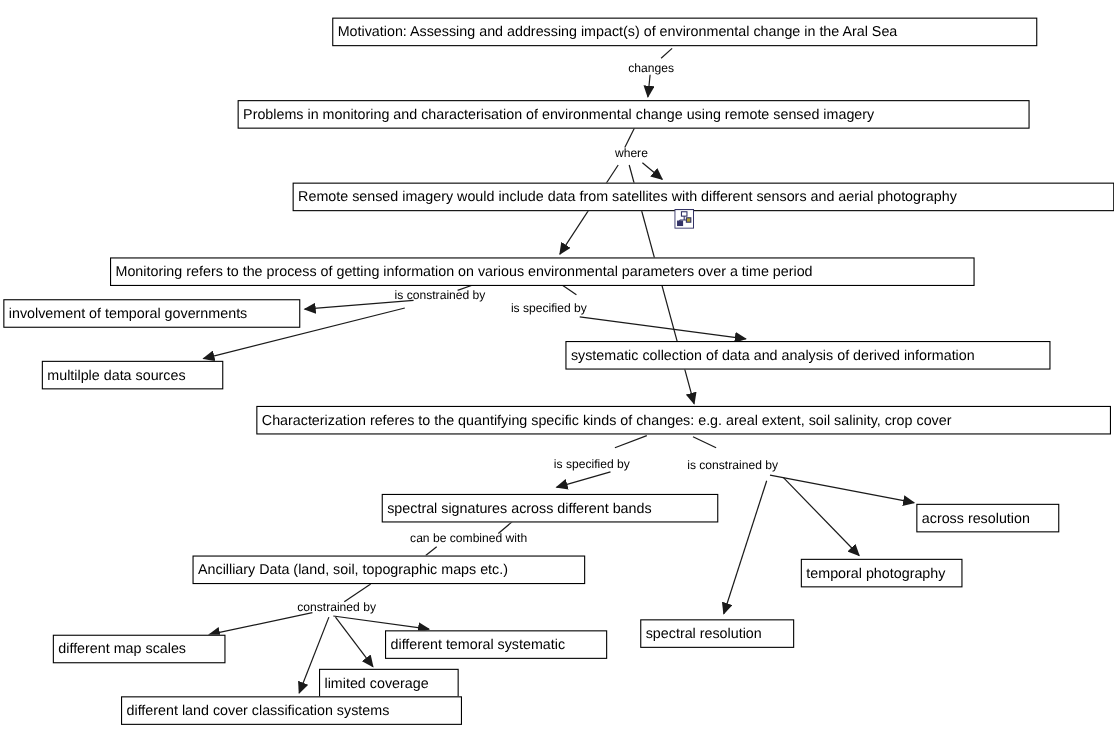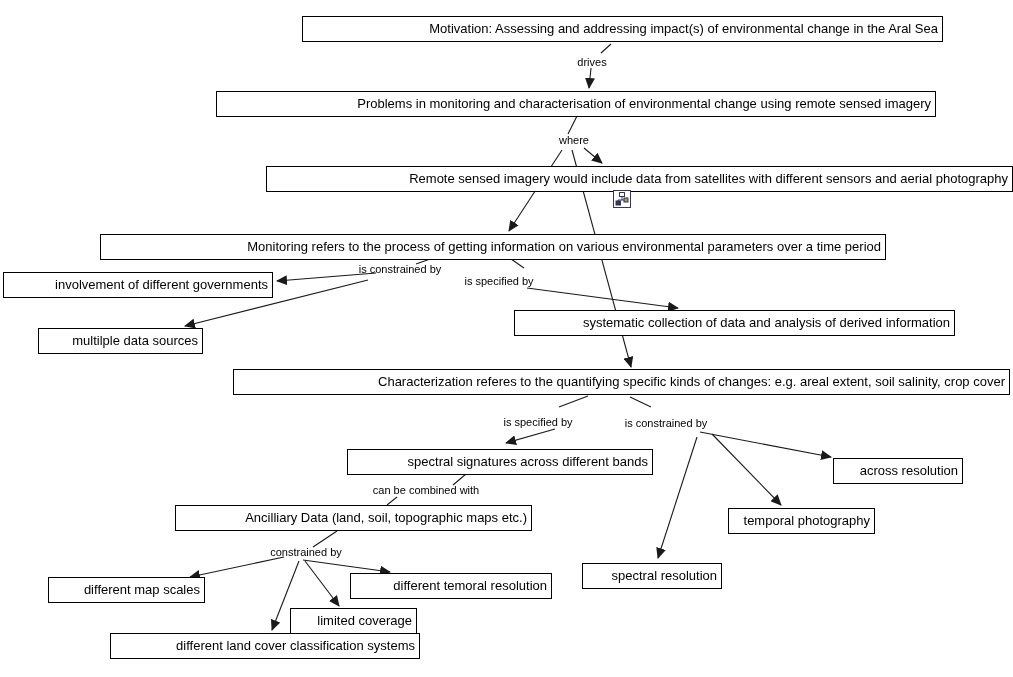--- a/index.html
+++ b/index.html
@@ -5,21 +5,21 @@
   html,body{margin:0;padding:0;background:#ffffff;}
   #canvas{
     position:relative;width:1013px;height:677px;background:#ffffff;overflow:hidden;
     font-family:"Liberation Sans", sans-serif;
   }
   #wires{position:absolute;left:0;top:0;z-index:1;}
   .concept{
     position:absolute;z-index:2;box-sizing:border-box;
     background:#ffffff;border:1px solid #000000;color:#000000;
     font-size:13px;line-height:20px;padding:2px 4px;
-    white-space:nowrap;text-align:right;width:max-content;
+    white-space:nowrap;text-align:left;width:max-content;
   }
   .lbl{
     position:absolute;z-index:3;transform:translateX(-50%);
     color:#000000;font-size:11px;line-height:11px;white-space:nowrap;
   }
   .res-icon{position:absolute;z-index:4;width:18px;height:18px;}
 </style>
 </head>
 <body>
 
@@ -58,35 +58,35 @@
       <line x1="299" y1="561" x2="272" y2="630" marker-end="url(#arrow)"></line>
       <line x1="305" y1="561" x2="339" y2="606" marker-end="url(#arrow)"></line>
       <line x1="303" y1="560" x2="390" y2="572" marker-end="url(#arrow)"></line>
     </g>
   </svg>
 
   <div class="concept" style="left:302px;top:16px;min-width:641px">Motivation: Assessing and addressing impact(s) of environmental change in the Aral Sea</div>
   <div class="concept" style="left:216px;top:91px;min-width:720px">Problems in monitoring and characterisation of environmental change using remote sensed imagery</div>
   <div class="concept" style="left:266px;top:166px;min-width:747px">Remote sensed imagery would include data from satellites with different sensors and aerial photography</div>
   <div class="concept" style="left:100px;top:234px;min-width:786px">Monitoring refers to the process of getting information on various environmental parameters over a time period</div>
-  <div class="concept" style="left:3px;top:272px;min-width:270px">involvement of different governments</div>
+  <div class="concept" style="left:3px;top:272px;min-width:270px">involvement of temporal governments</div>
   <div class="concept" style="left:38px;top:328px;min-width:165px">multilple data sources</div>
   <div class="concept" style="left:514px;top:310px;min-width:441px">systematic collection of data and analysis of derived information</div>
   <div class="concept" style="left:233px;top:369px;min-width:777px">Characterization referes to the quantifying specific kinds of changes: e.g. areal extent, soil salinity, crop cover</div>
   <div class="concept" style="left:347px;top:449px;min-width:306px">spectral signatures across different bands</div>
   <div class="concept" style="left:833px;top:458px;min-width:130px">across resolution</div>
   <div class="concept" style="left:728px;top:508px;min-width:147px">temporal photography</div>
   <div class="concept" style="left:582px;top:563px;min-width:140px">spectral resolution</div>
   <div class="concept" style="left:175px;top:505px;min-width:357px">Ancilliary Data (land, soil, topographic maps etc.)</div>
   <div class="concept" style="left:48px;top:577px;min-width:157px">different map scales</div>
-  <div class="concept" style="left:350px;top:573px;min-width:202px">different temoral resolution</div>
+  <div class="concept" style="left:350px;top:573px;min-width:202px">different temoral systematic</div>
   <div class="concept" style="left:290px;top:608px;min-width:127px">limited coverage</div>
   <div class="concept" style="left:110px;top:633px;min-width:310px">different land cover classification systems</div>
 
-  <div class="lbl" style="left:592px;top:57px">drives</div>
+  <div class="lbl" style="left:592px;top:57px">changes</div>
   <div class="lbl" style="left:574px;top:135px">where</div>
   <div class="lbl" style="left:400px;top:264px">is constrained by</div>
   <div class="lbl" style="left:499px;top:276px">is specified by</div>
   <div class="lbl" style="left:538px;top:417px">is specified by</div>
   <div class="lbl" style="left:666px;top:418px">is constrained by</div>
   <div class="lbl" style="left:426px;top:485px">can be combined with</div>
   <div class="lbl" style="left:306px;top:547px">constrained by</div>
 
   <div class="res-icon" style="left:613px;top:190px">
     <svg width="18" height="18" viewBox="0 0 18 18">

